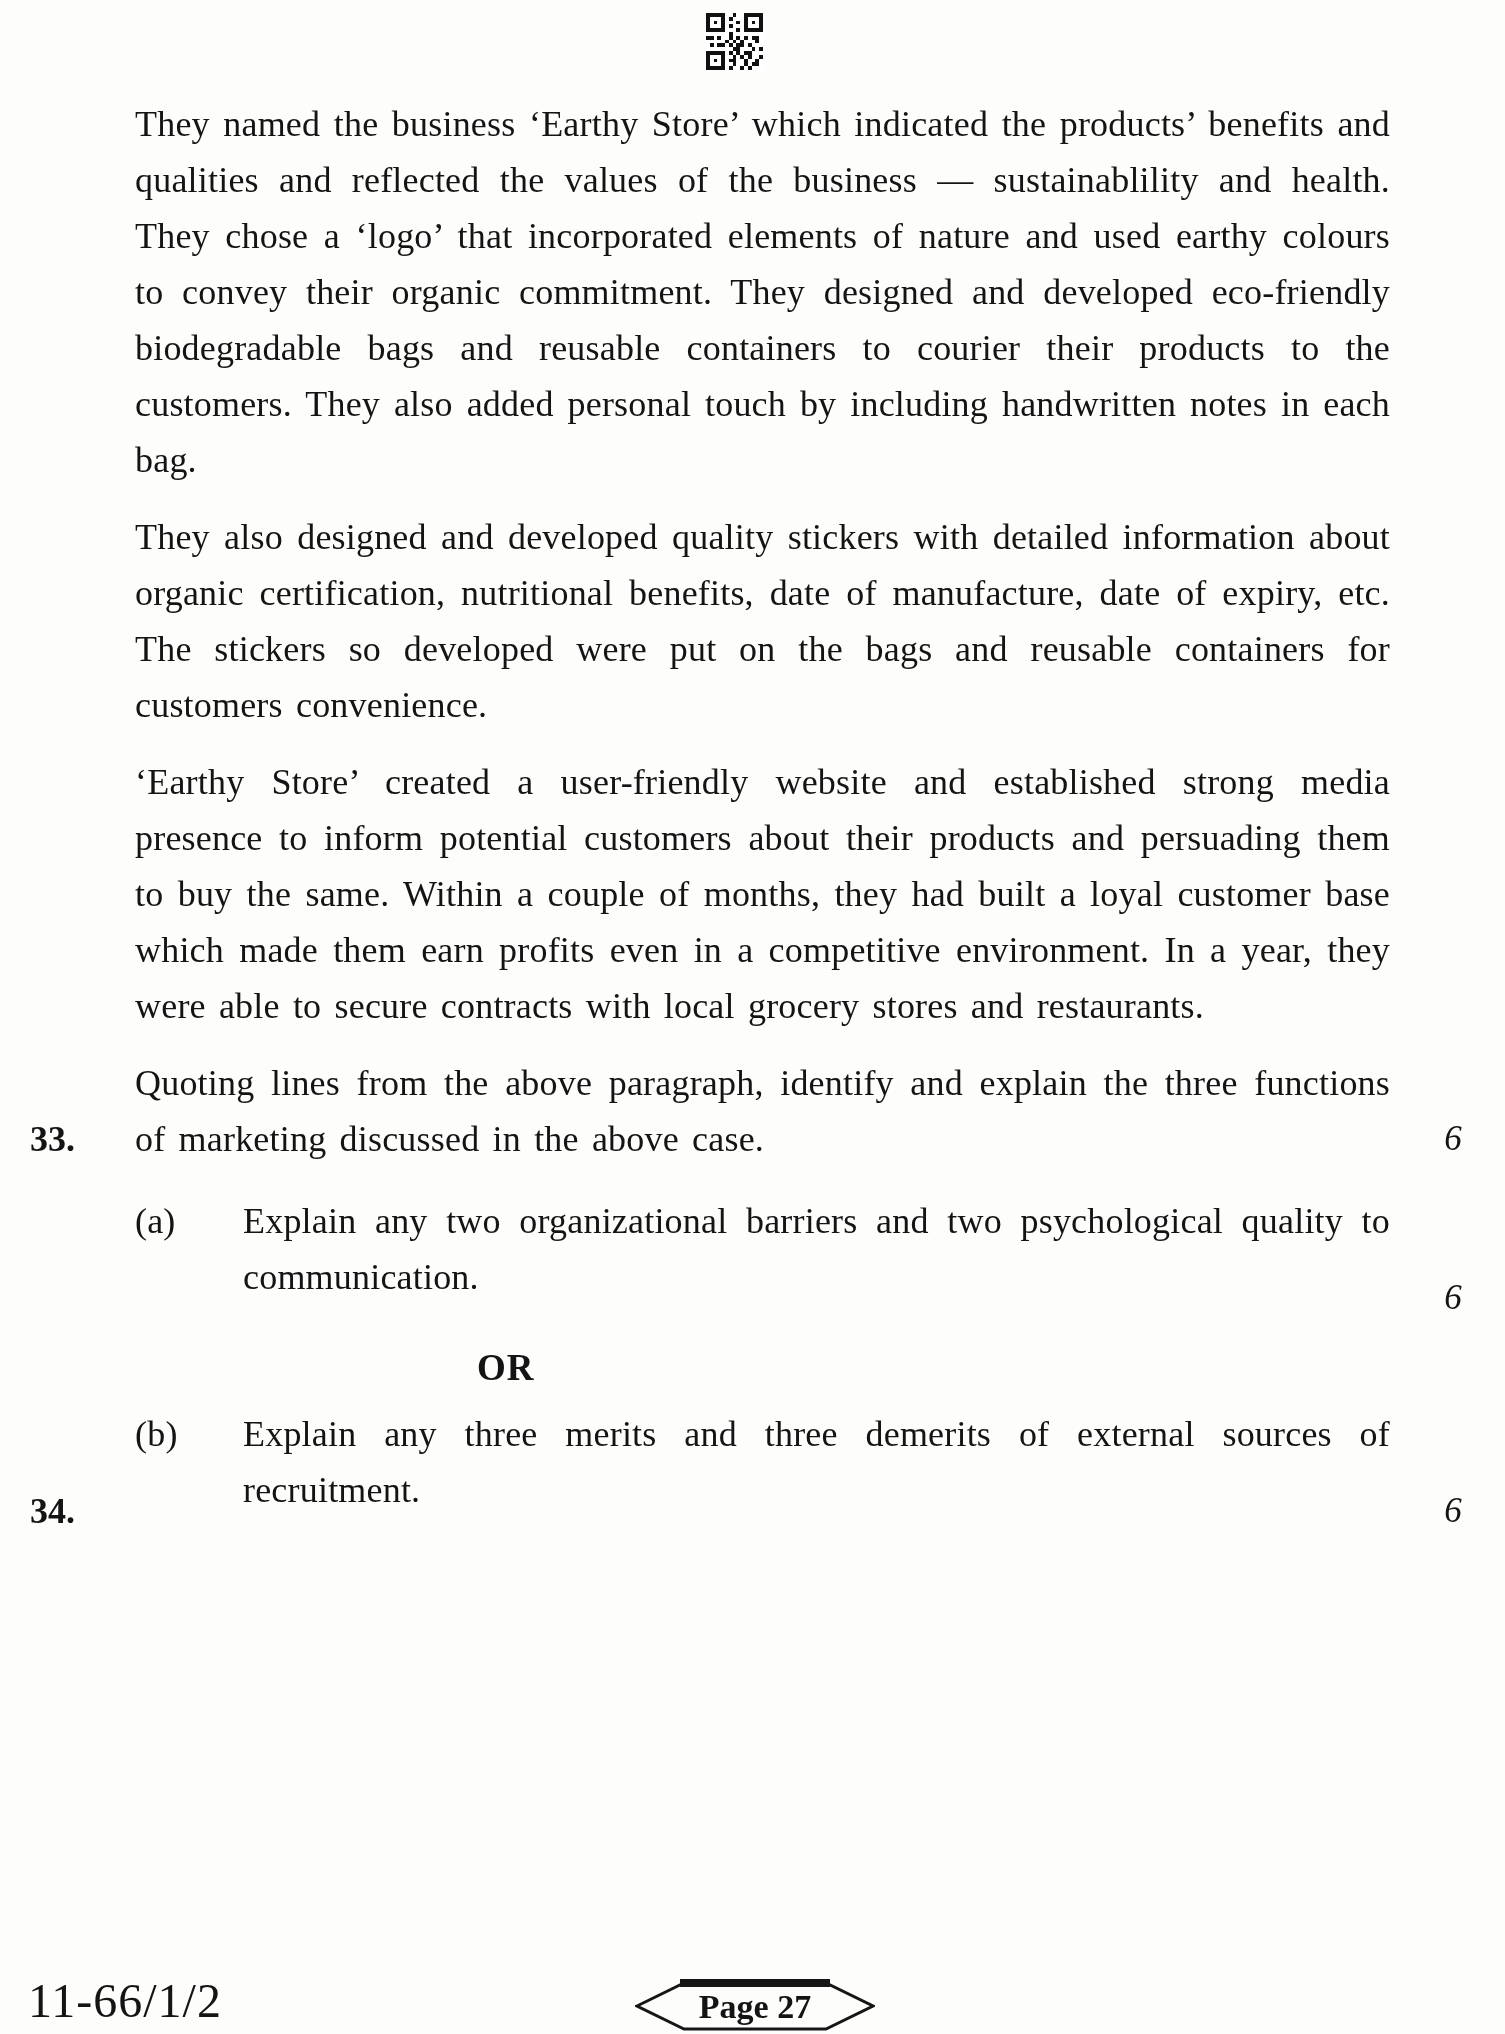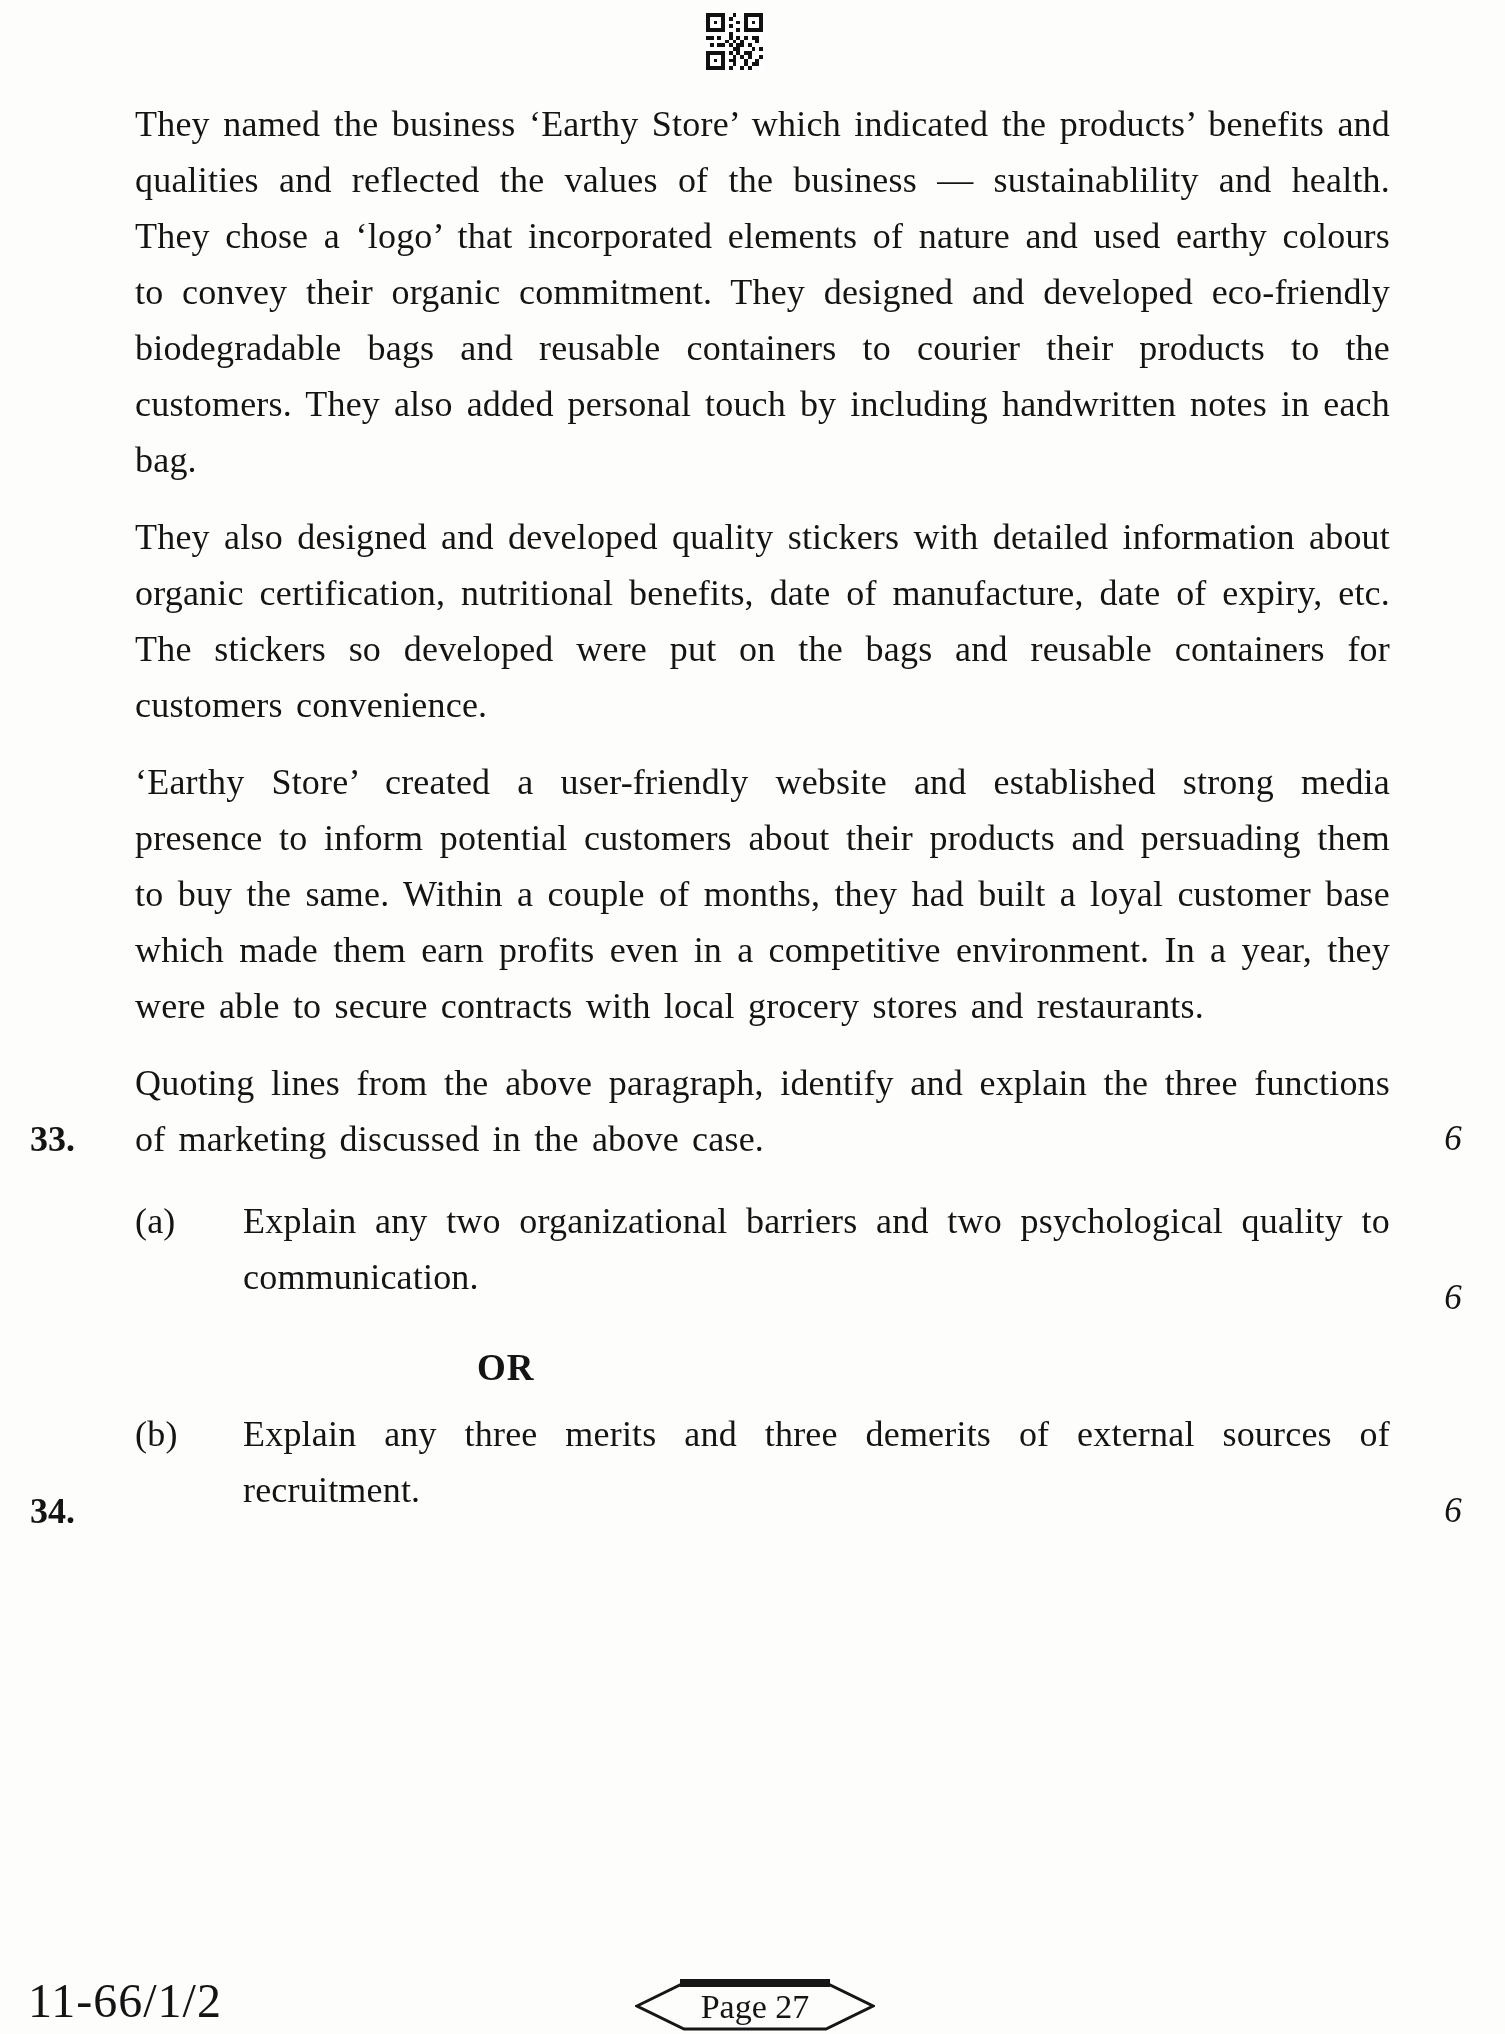--- a/index.html
+++ b/index.html
@@ -112,21 +112,21 @@
     width: 100%;
     height: 100%;
   }
   .page-badge .badge-label {
     position: absolute;
     inset: 0;
     display: flex;
     align-items: center;
     justify-content: center;
     padding-top: 2px;
-    font-weight: normal;
+    font-weight: bold;
     font-size: 34px;
   }
 </style>
 </head>
 <body>
 
 <div class="page">
 
   <div class="qr">
     <svg viewBox="0 0 15 15" shape-rendering="crispEdges" aria-hidden="true">

